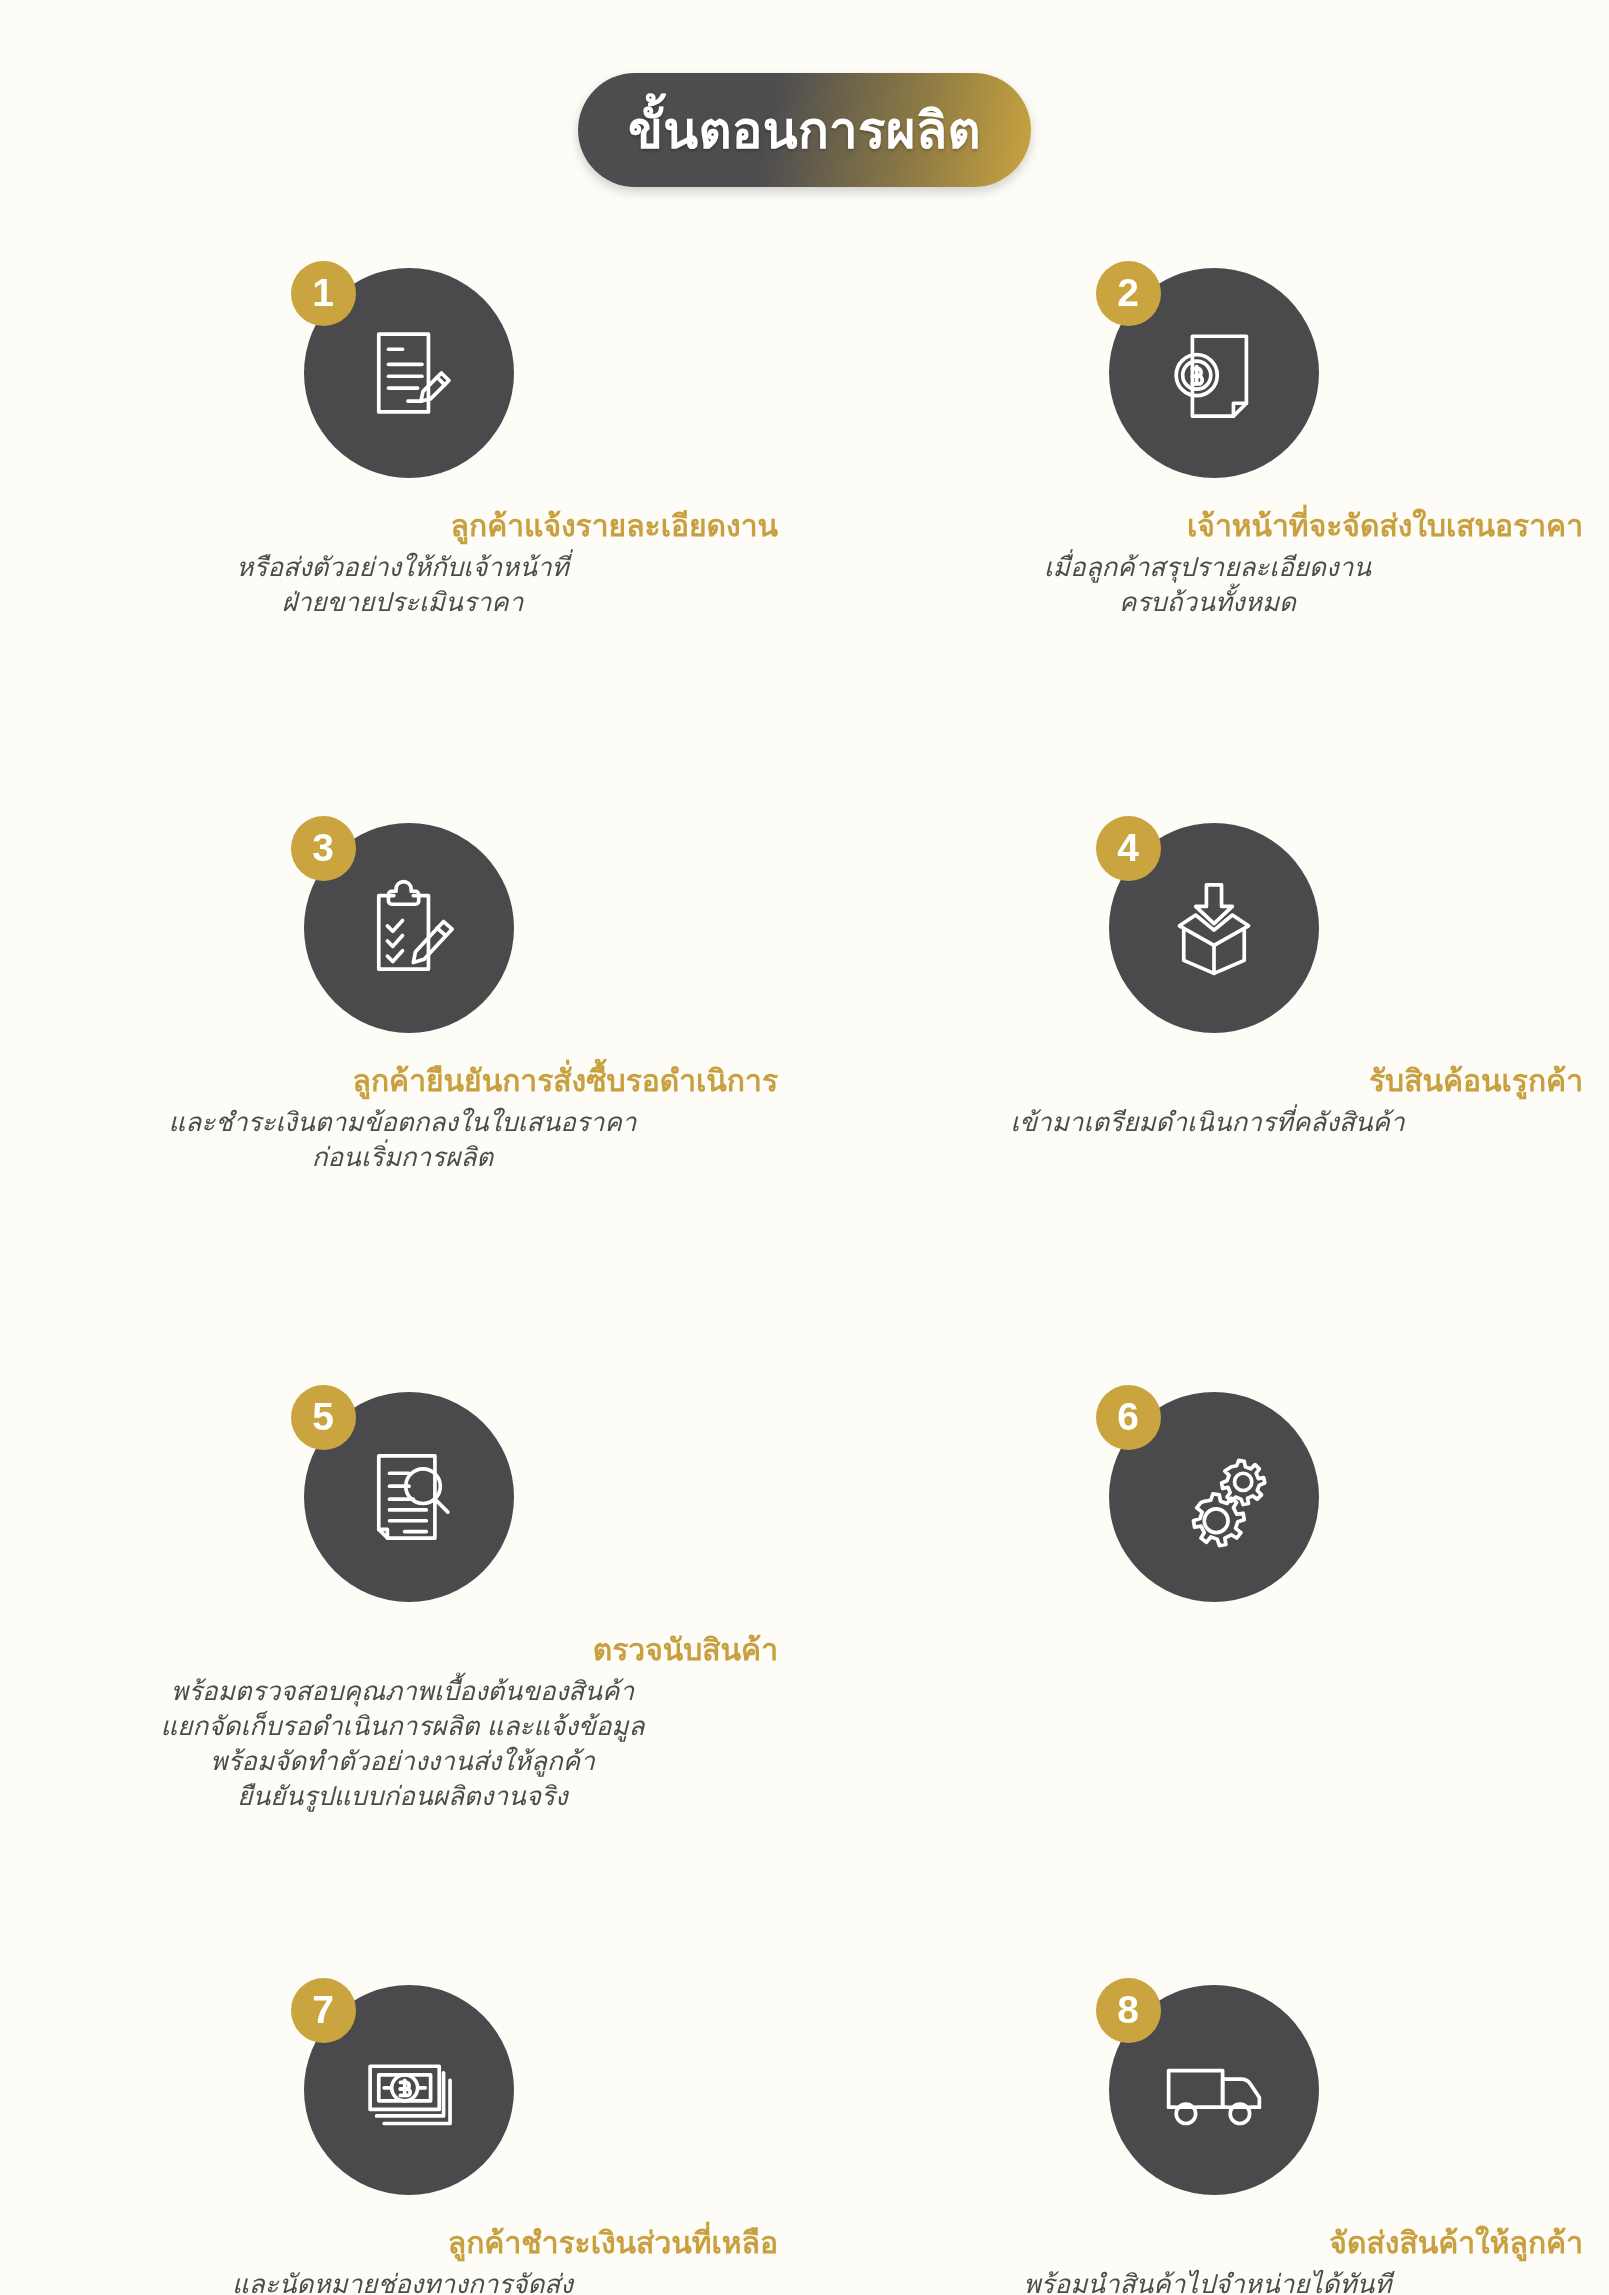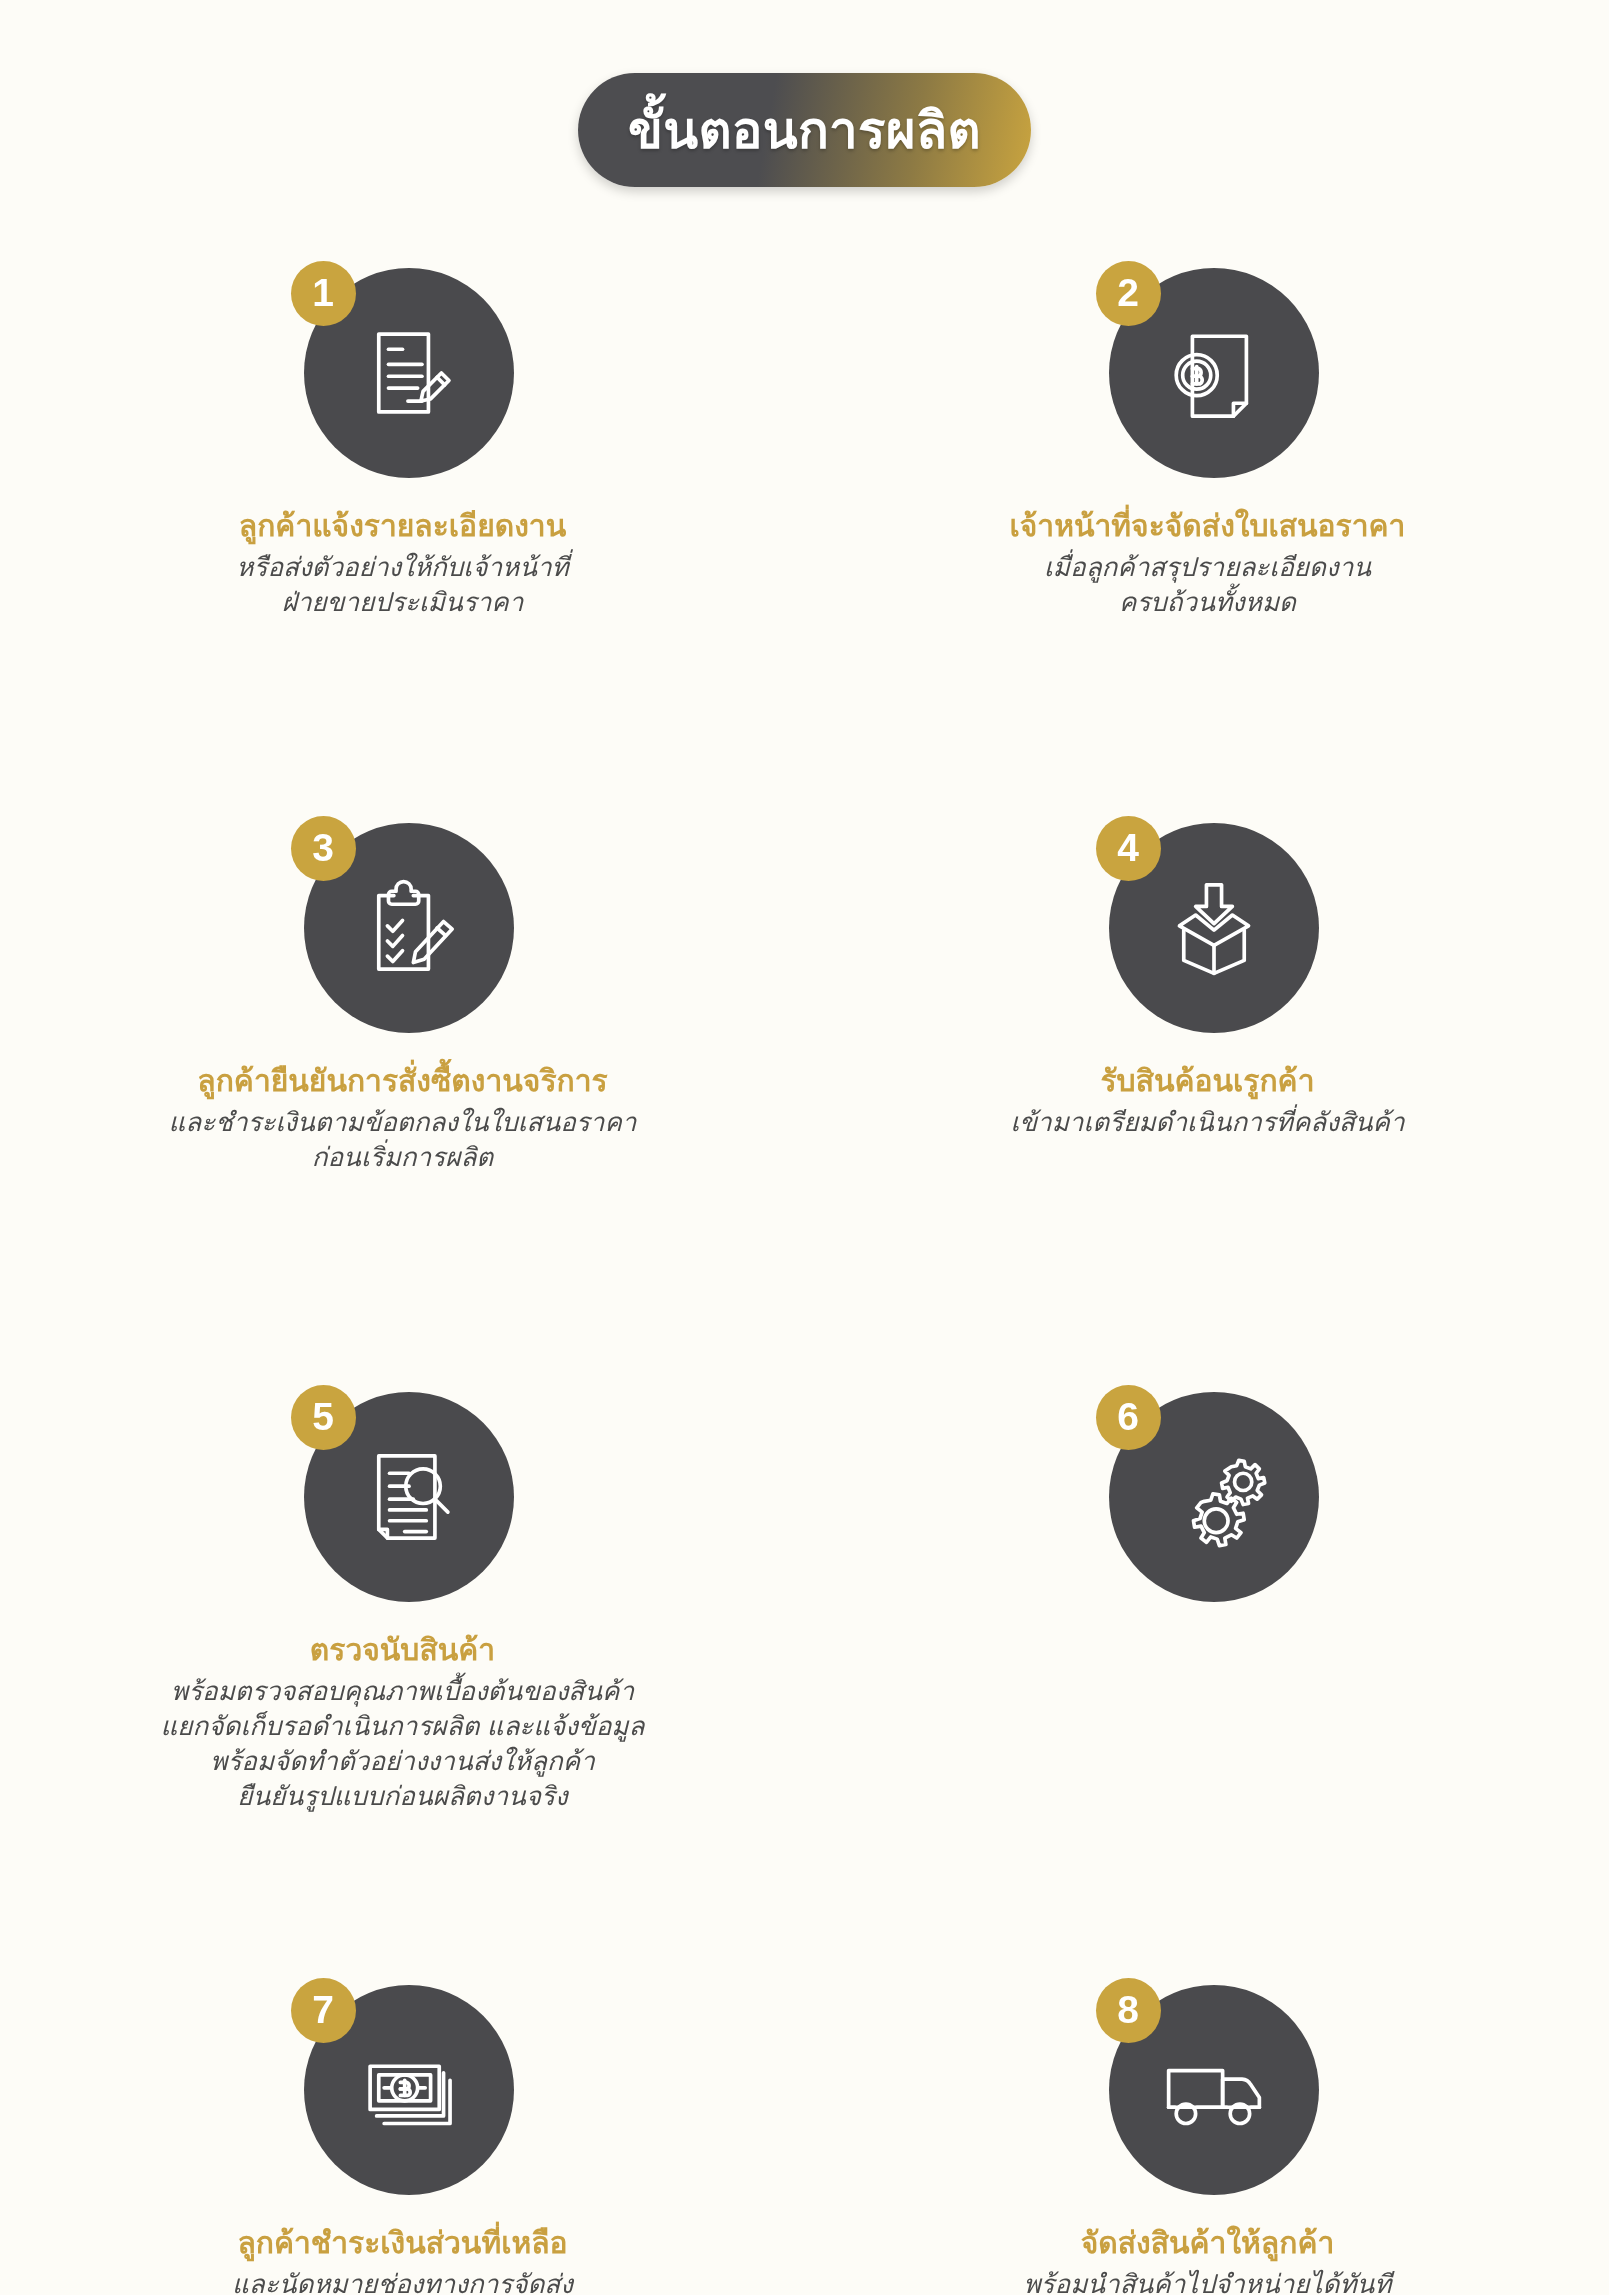--- a/index.html
+++ b/index.html
@@ -58,21 +58,21 @@
     z-index:3;
   }
   .badge-num {
     color:#ffffff; font-size:39px; font-weight:bold; line-height:1;
     position:relative; top:-1.4px;
   }
 
   .text-block { width:100%; text-align:center; padding:0 27px; }
   .step-title {
     color:#c9a040; font-size:30px; font-weight:bold;
-    line-height:1.18; margin-top:23px; white-space:nowrap;
+    line-height:1.18; margin-top:23px; white-space:nowrap;text-align:right;
   }
   .step-desc { margin-top:6.8px; }
   .desc-line {
     color:#4b4b4b; font-size:26px; line-height:1.34;
     white-space:nowrap;
     font-style:italic;
   }
 </style>
 </head>
 <body>
@@ -151,21 +151,21 @@
             <path d="M30 76 l5 5 l9 -10"></path>
             <path d="M56 72 L82 44 L90 51 L64 79 L54 82 Z"></path>
             <path d="M76 50 L84 57"></path>
           </svg>
         </div>
         <div class="badge">
           <span class="badge-num">3</span>
         </div>
       </div>
       <div class="text-block">
-        <div class="step-title">ลูกค้ายืนยันการสั่งซื้ตงานจริการ</div>
+        <div class="step-title">ลูกค้ายืนยันการสั่งซื้บรอดำเนิการ</div>
         <div class="step-desc">
           <div class="desc-line">และชำระเงินตามข้อตกลงในใบเสนอราคา</div>
           <div class="desc-line">ก่อนเริ่มการผลิต</div>
         </div>
       </div>
     </div>
 
     <div class="step step-r2">
       <div class="circle-wrap">
         <div class="circle">

